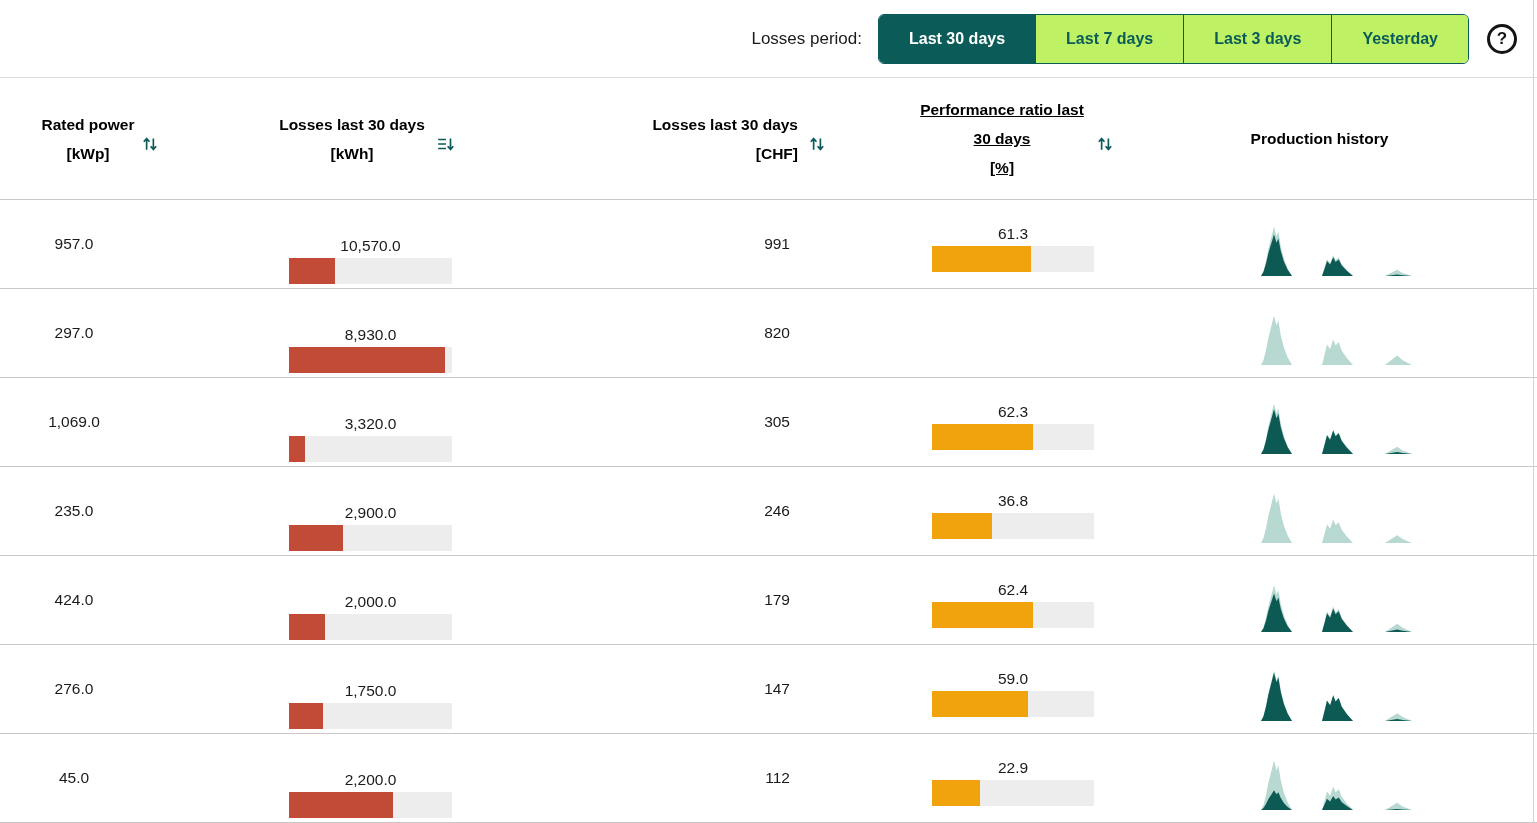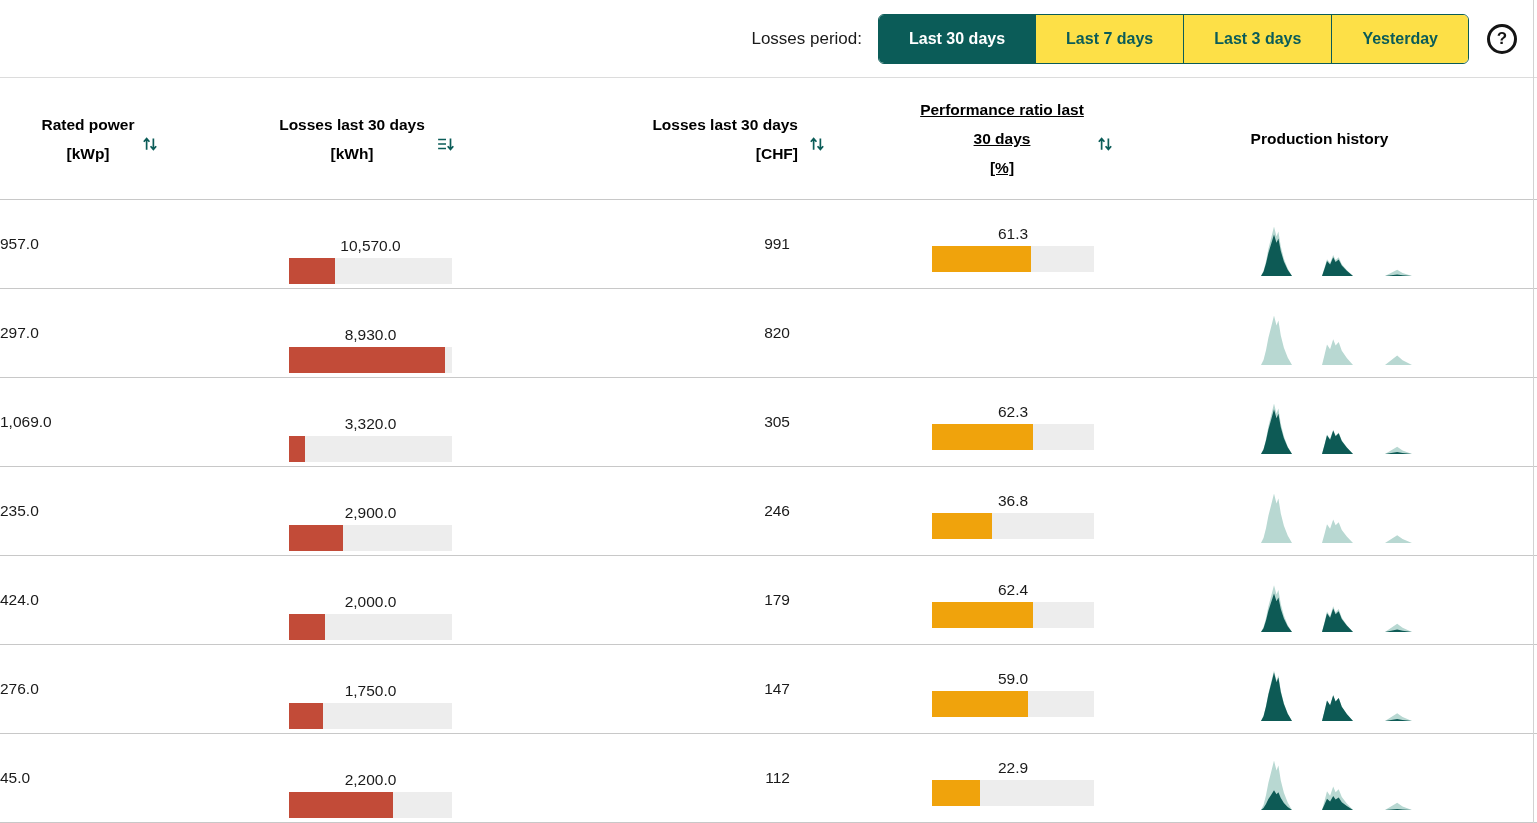--- a/index.html
+++ b/index.html
@@ -6,21 +6,21 @@
   html,body { background:#fff; }
   body { font-family: "Liberation Sans", "DejaVu Sans", sans-serif; }
   .app { position:relative; width:1537px; height:823px; background:#fff; overflow:hidden; }
 
   
   .topbar { height:78px; display:flex; align-items:center; justify-content:flex-end;
             padding-right:20px; border-bottom:1px solid #dcdcdc; }
   .period-label { font-size:17px; color:#1a1a1a; margin-right:16px; }
   .btn-group { display:flex; height:50px; border:1.5px solid var(--accent); border-radius:6px;
                overflow:hidden; background:#fff; }
-  .pbtn { border:none; border-left:1px solid var(--accent); background:#fde047; color:var(--accent);
+  .pbtn { border:none; border-left:1px solid var(--accent); background:#bef264; color:var(--accent);
           font-family:inherit; font-weight:bold; font-size:16px; padding:0 30px; cursor:pointer; }
   .pbtn:first-child { border-left:none; }
   .pbtn.selected { background:var(--accent); color:#fff; }
   .help { width:30px; height:30px; margin-left:18px; border:3px solid #141414; border-radius:50%;
           display:flex; align-items:center; justify-content:center; font-weight:bold; font-size:17px;
           color:#141414; cursor:pointer; }
 
   
   .thead, .trow { display:grid; grid-template-columns:200px 310px 330px 310px 1fr; }
   .thead { height:122px; border-bottom:1px solid #c8c8c8; }
@@ -29,21 +29,21 @@
   .htext span { display:block; }
   .th0 { justify-content:center; gap:6px; }
   .th1 { justify-content:center; gap:12px; padding-left:24px; }
   .th2 { justify-content:flex-end; gap:10px; padding-right:14px; }
   .th2 .htext { text-align:right; }
   .th3 { justify-content:center; gap:12px; padding-left:44px;text-decoration:underline; }
   .th4 { justify-content:center; padding-right:48px; }
   .sorticon { flex:0 0 auto; transform:translateY(5px); cursor:pointer; }
 
   .trow { height:89px; border-bottom:1px solid #c8c8c8; align-items:center; font-size:15.5px; color:#1a1a1a; }
-  .c1 { text-align:left; padding-right:52px; }
+  .c1 { text-align:center; padding-right:52px; }
   .c3 { text-align:right; padding-right:50px; }
   .barblock { transform:translateY(4px); }
   .c2 .barblock { width:163px; margin-left:89px;margin-top:24px; }
   .c4 .barblock { width:162px; margin-left:92px; }
   .barlabel { text-align:center; margin-bottom:3px; }
   .track { height:26px; background:#ededed; }
   .fill { height:100%; }
   .fill.red { background:var(--red); }
   .fill.orange { background:var(--orange); }
   .c5 { align-self:end; }

